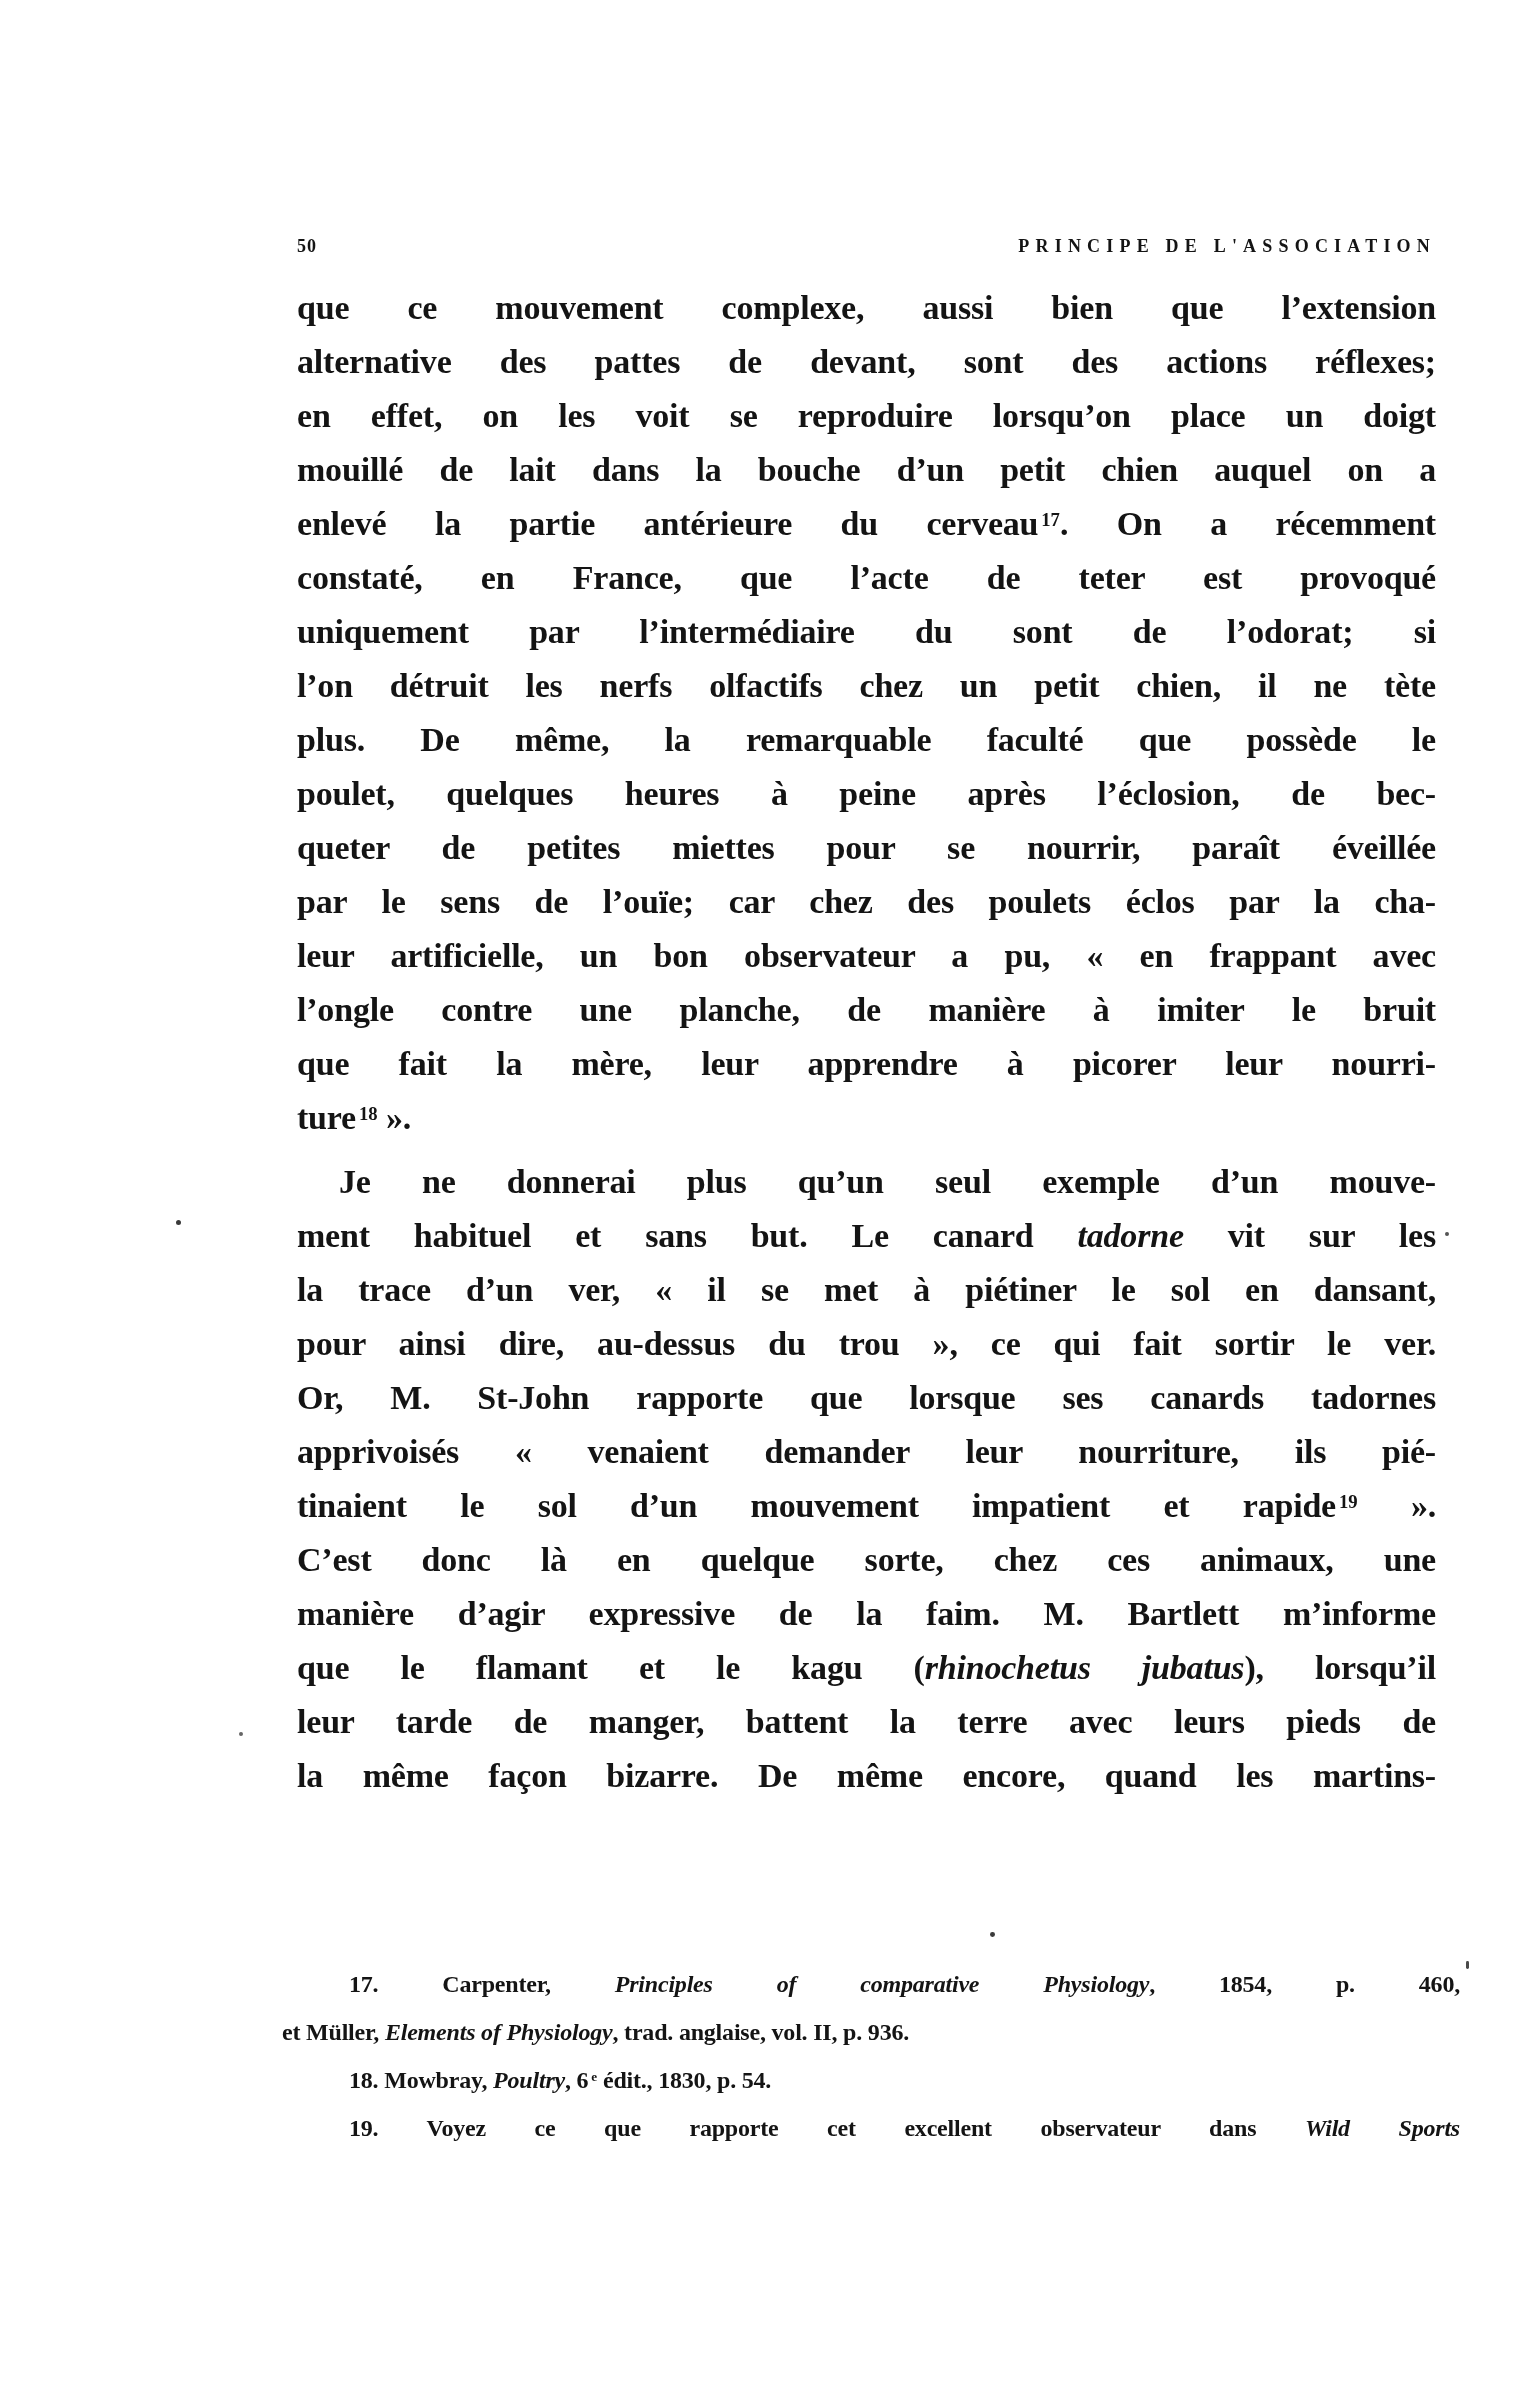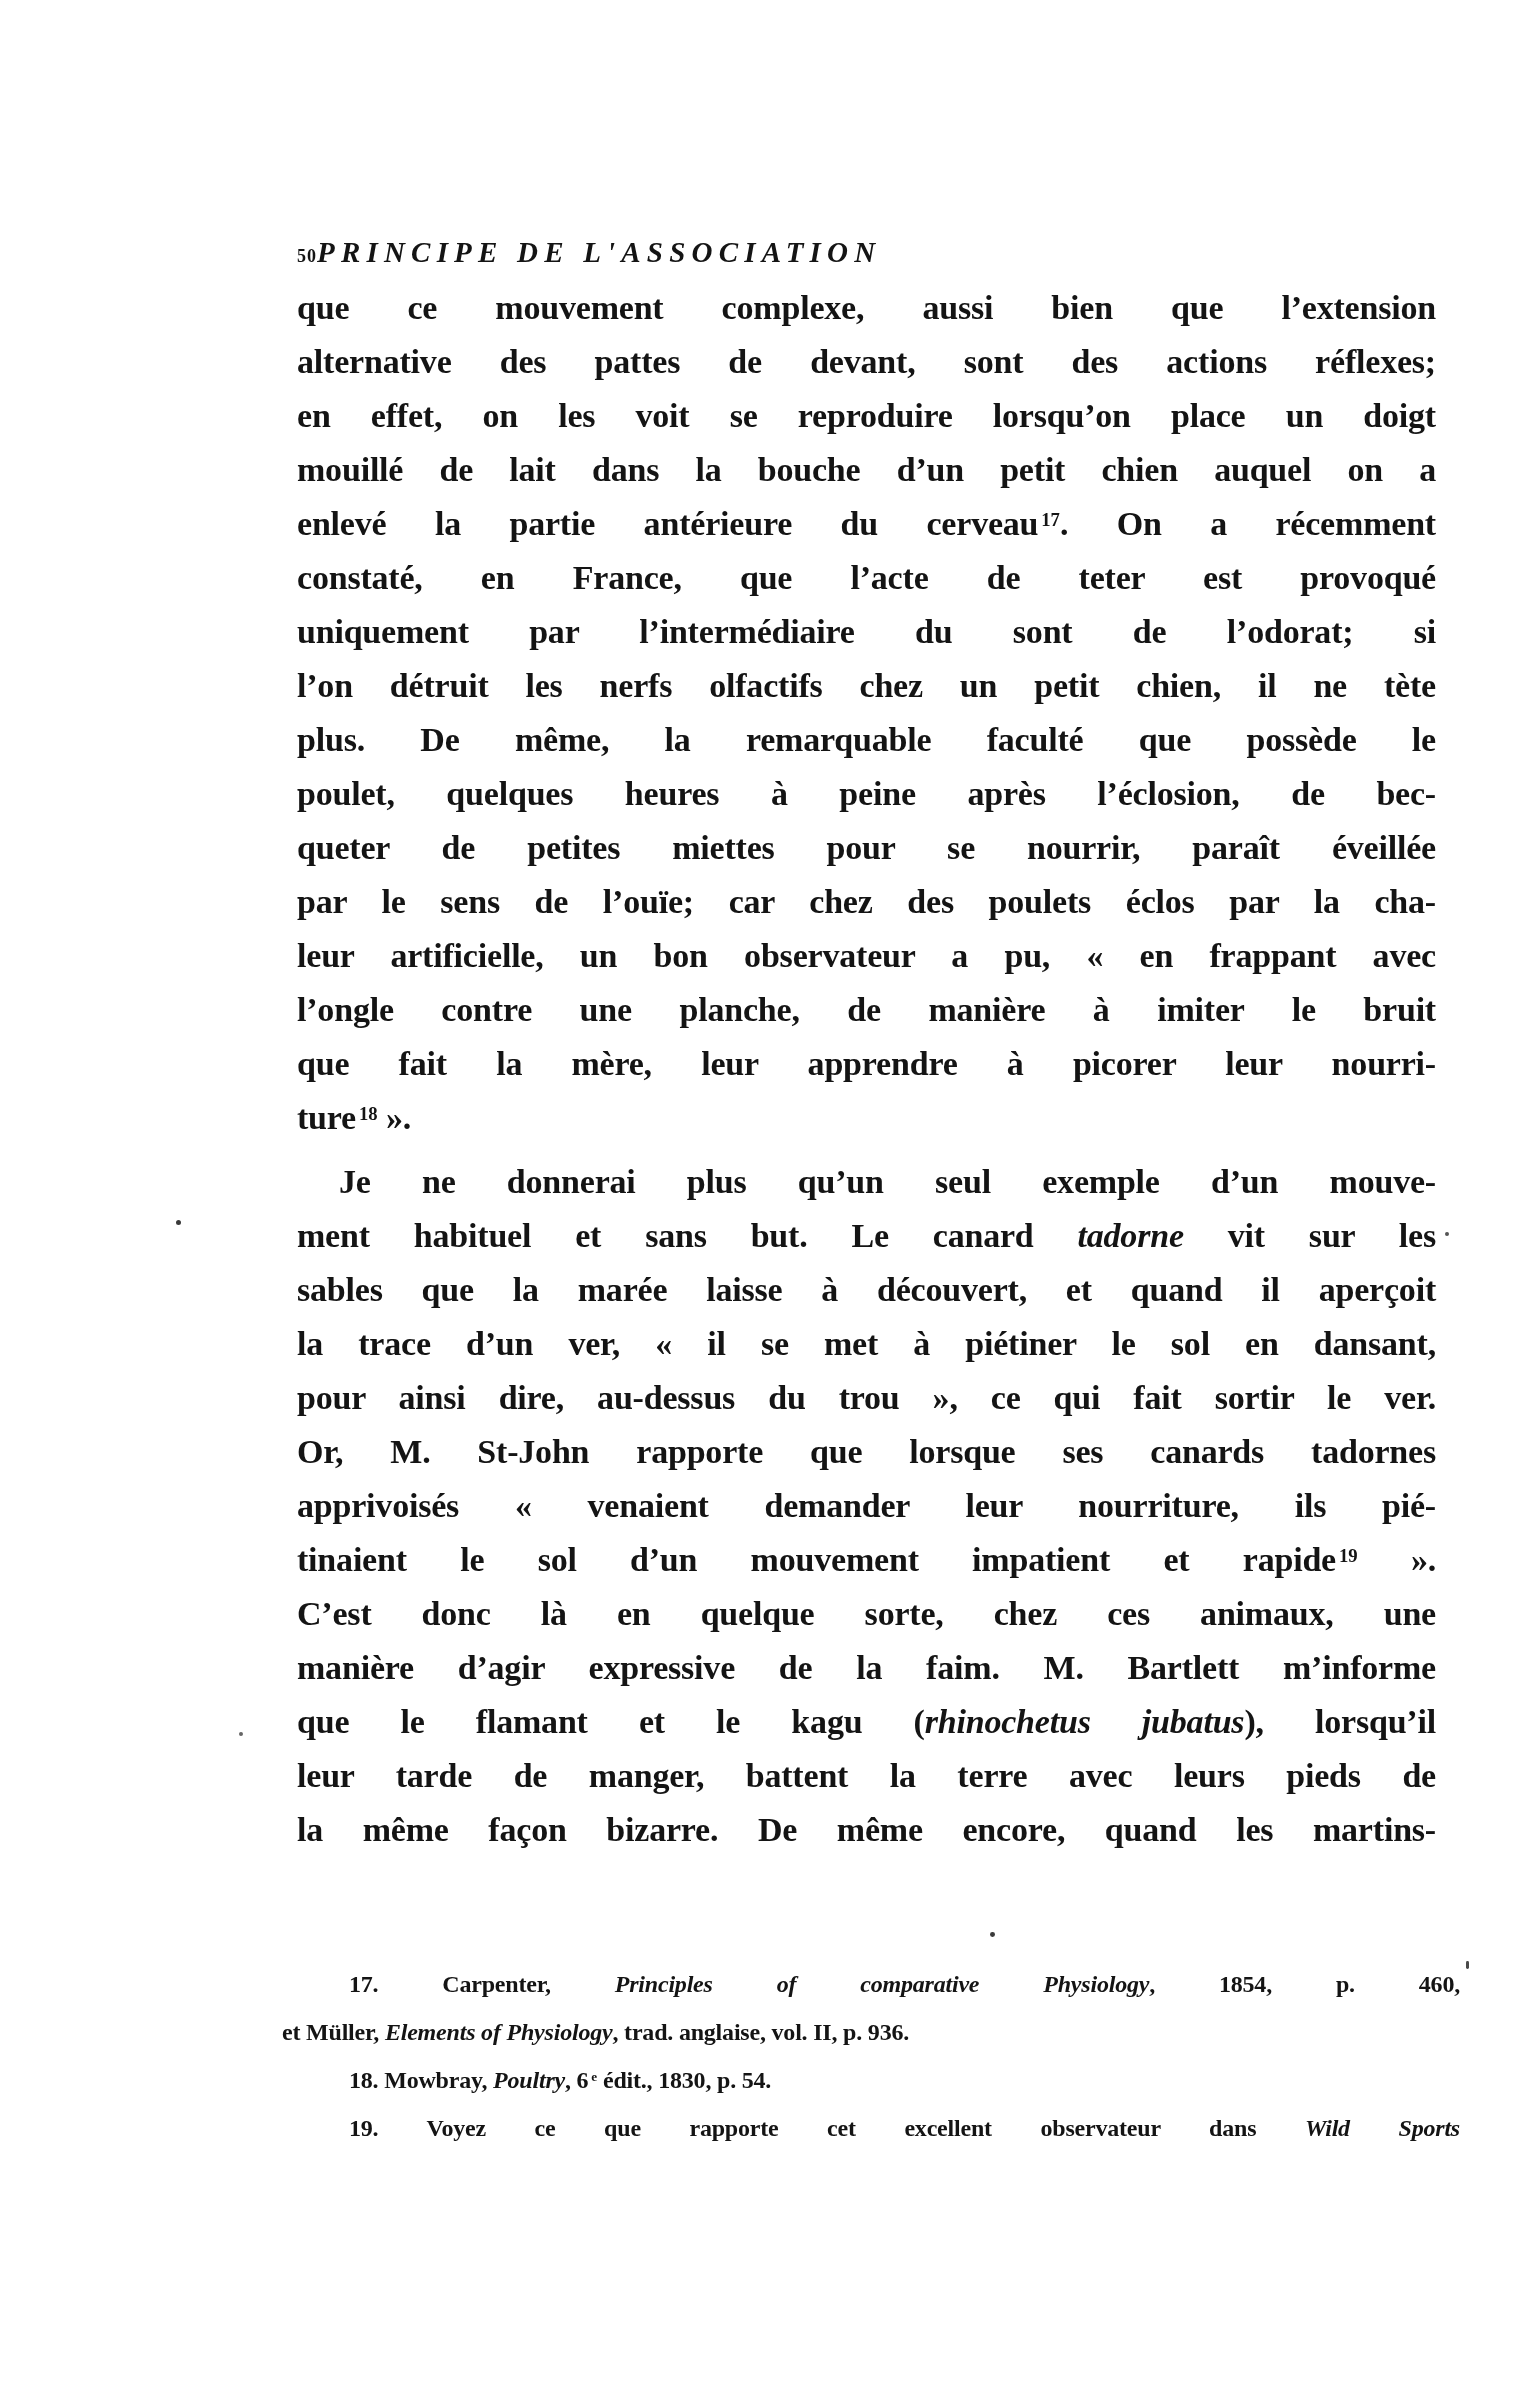--- a/index.html
+++ b/index.html
@@ -16,24 +16,23 @@
   
   .header {
     position: absolute;
     top: 236px; left: 297px; width: 1139px;
     display: flex; align-items: baseline;
   }
   .pagenum {
     font-size: 18px; font-weight: bold; letter-spacing: 1px;
   }
   .running-title {
-    flex: 1; text-align: left;
-    font-size: 29px; font-weight: bold; letter-spacing: 6.2px;
+    flex: 1; text-align: right;
+    font-size: 18px; font-weight: bold; letter-spacing: 6.2px;
     white-space: nowrap;
-    font-style: italic;
   }
 
   
   .bodyblock {
     position: absolute;
     top: 281px; left: 297px; width: 1139px;
     font-size: 34px; line-height: 54px; font-weight: bold;
     letter-spacing: -0.2px;
   }
   .para + .para { margin-top: 10px; }
@@ -93,21 +92,20 @@
         <div class="line j">queter de petites miettes pour se nourrir, paraît éveillée</div>
         <div class="line j">par le sens de l’ouïe; car chez des poulets éclos par la cha-</div>
         <div class="line j">leur artificielle, un bon observateur a pu, « en frappant avec</div>
         <div class="line j">l’ongle contre une planche, de manière à imiter le bruit</div>
         <div class="line j">que fait la mère, leur apprendre à picorer leur nourri-</div>
         <div class="line">ture<sup>18</sup> ».</div>
       </div>
       <div class="para">
         <div class="line j indent1">Je ne donnerai plus qu’un seul exemple d’un mouve-</div>
         <div class="line j">ment habituel et sans but.  Le canard <span class="it">tadorne</span> vit sur les</div>
-        <div class="line j">sables que la marée laisse à découvert, et quand il aperçoit</div>
         <div class="line j">la trace d’un ver, « il se met à piétiner le sol en dansant,</div>
         <div class="line j">pour ainsi dire, au-dessus du trou », ce qui fait sortir le ver.</div>
         <div class="line j">Or, M. St-John rapporte que lorsque ses canards tadornes</div>
         <div class="line j">apprivoisés « venaient demander leur nourriture, ils pié-</div>
         <div class="line j">tinaient le sol d’un mouvement impatient et rapide<sup>19</sup> ».</div>
         <div class="line j">C’est donc là en quelque sorte, chez ces animaux, une</div>
         <div class="line j">manière d’agir expressive de la faim. M. Bartlett m’informe</div>
         <div class="line j">que le flamant et le kagu (<span class="it">rhinochetus jubatus</span>), lorsqu’il</div>
         <div class="line j">leur tarde de manger, battent la terre avec leurs pieds de</div>
         <div class="line j">la même façon bizarre. De même encore, quand les martins-</div>

